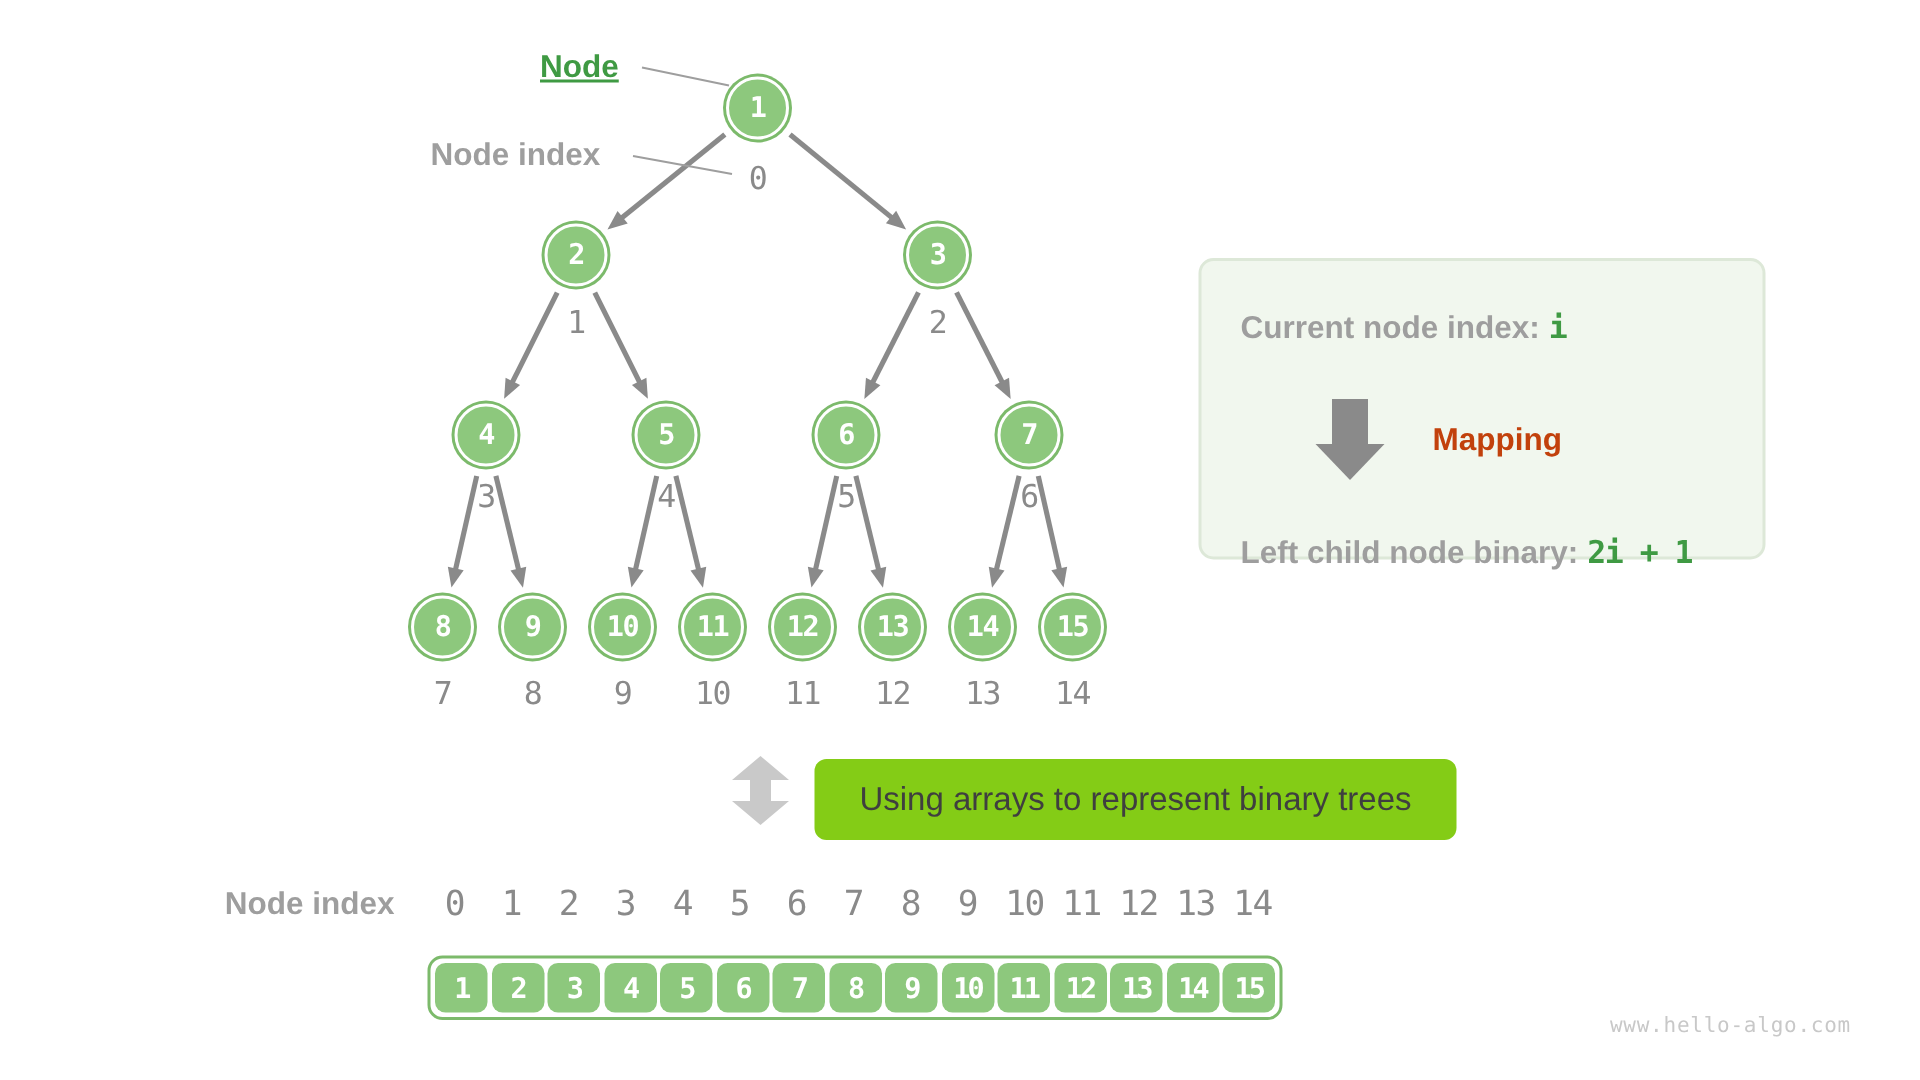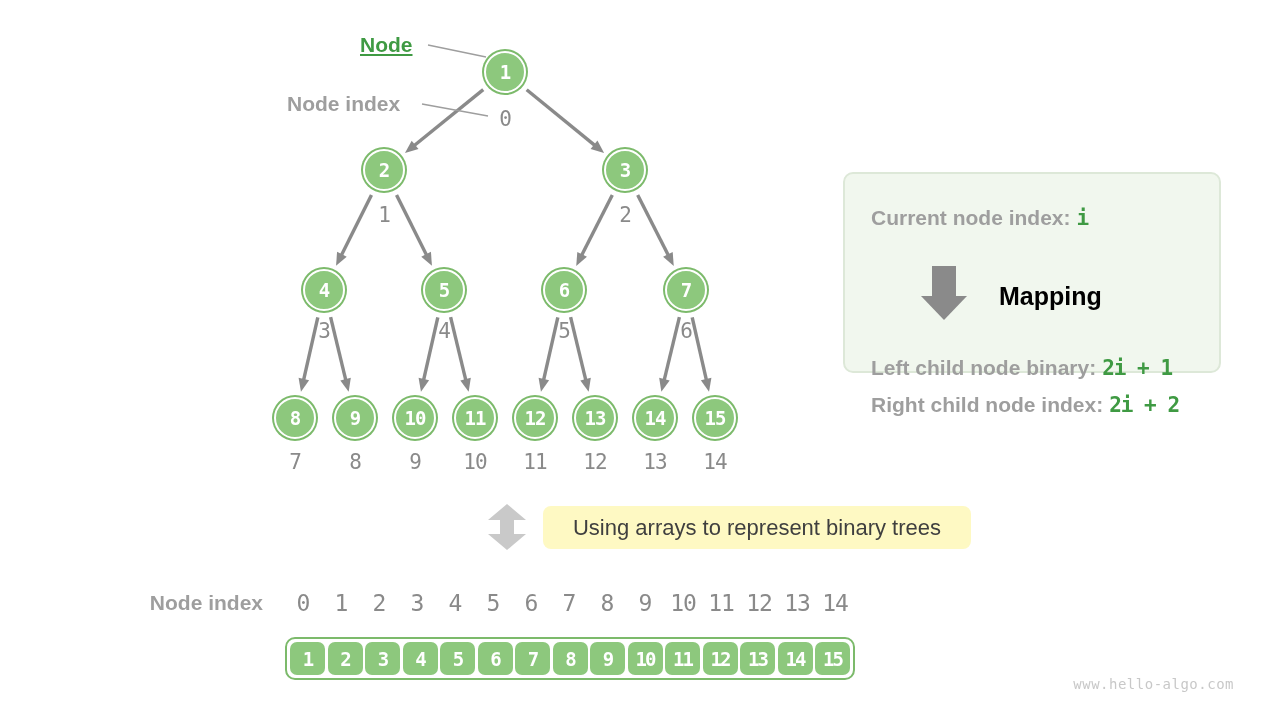--- a/index.html
+++ b/index.html
@@ -22,37 +22,37 @@
     position:absolute; transform:translate(-50%,-50%);
     font-family:"DejaVu Sans Mono", monospace; font-size:21px; color:#8a8a8a;
     letter-spacing:-1px; white-space:nowrap;
   }
   .pointer-label { position:absolute; font-size:21px; font-weight:bold; white-space:nowrap; }
   #node-pointer { left:360px; top:33px; color:#3f9a43;text-decoration:underline; }
   #node-index-pointer { left:287px; top:92px; color:#9e9e9e; }
 
   
   .info-box {
-    position:absolute; left:843px; top:172px; width:378px; height:201px;
+    position:absolute; left:799px; top:172px; width:378px; height:201px;
     background:#f1f7ee; border:2px solid #dde8d8; border-radius:10px;
   }
   .info-line { position:absolute; left:26px; font-size:21px; font-weight:bold; color:#9e9e9e; white-space:nowrap; }
   .info-line .code { font-family:"DejaVu Sans Mono", monospace; color:#3f9a43; margin-left:6px; letter-spacing:-1px; }
   #info-line-current { top:32px; }
   #info-line-left    { top:182px; }
   #info-line-right   { top:219px; }
   .mapping-arrow { position:absolute; left:76px; top:92px; width:46px; }
   .mapping-arrow .shaft { width:24px; height:30px; background:#8a8a8a; margin:0 auto; }
   .mapping-arrow .head  { width:0; height:0; border-left:23px solid transparent; border-right:23px solid transparent; border-top:24px solid #8a8a8a; }
-  .mapping-label { position:absolute; left:154px; top:108px; font-size:25px; font-weight:bold; color:#000000; }
+  .mapping-label { position:absolute; left:154px; top:108px; font-size:21px; font-weight:bold; color:#c2410c; }
 
   
   .banner {
-    position:absolute; left:543px; top:506px; width:428px; height:43px;
-    background:#fef9c3; border-radius:8px; display:flex; align-items:center; justify-content:center;
+    position:absolute; left:543px; top:506px; width:428px; height:54px;
+    background:#84cc16; border-radius:8px; display:flex; align-items:center; justify-content:center;
     font-size:22px; color:#3f3f3f;
   }
   .updown-arrow { position:absolute; left:488px; top:504px; width:38px; }
   .updown-arrow .tri-up   { width:0; height:0; margin:0 auto; border-left:19px solid transparent; border-right:19px solid transparent; border-bottom:16px solid #c9c9c9; }
   .updown-arrow .shaft    { width:14px; height:14px; background:#c9c9c9; margin:0 auto; }
   .updown-arrow .tri-down { width:0; height:0; margin:0 auto; border-left:19px solid transparent; border-right:19px solid transparent; border-top:16px solid #c9c9c9; }
 
   
   .row-label { position:absolute; left:0; width:263px; text-align:right; font-weight:bold; font-size:21px; white-space:nowrap; }
   #bottom-index-label { top:591px; color:#9e9e9e; }
@@ -157,23 +157,20 @@
       <span>Current node index:</span><span class="code">i</span>
     </div>
     <div class="mapping-arrow">
       <div class="shaft"></div>
       <div class="head"></div>
     </div>
     <div class="mapping-label">Mapping</div>
     <div class="info-line" id="info-line-left">
       <span>Left child node binary:</span><span class="code">2i + 1</span>
     </div>
-    <div class="info-line" id="info-line-right">
-      <span>Right child node index:</span><span class="code">2i + 2</span>
-    </div>
   </div>
 
   <div class="updown-arrow">
     <div class="tri-up"></div>
     <div class="shaft"></div>
     <div class="tri-down"></div>
   </div>
   <div class="banner">Using arrays to represent binary trees</div>
 
   <div class="row-label" id="bottom-index-label">Node index</div>

